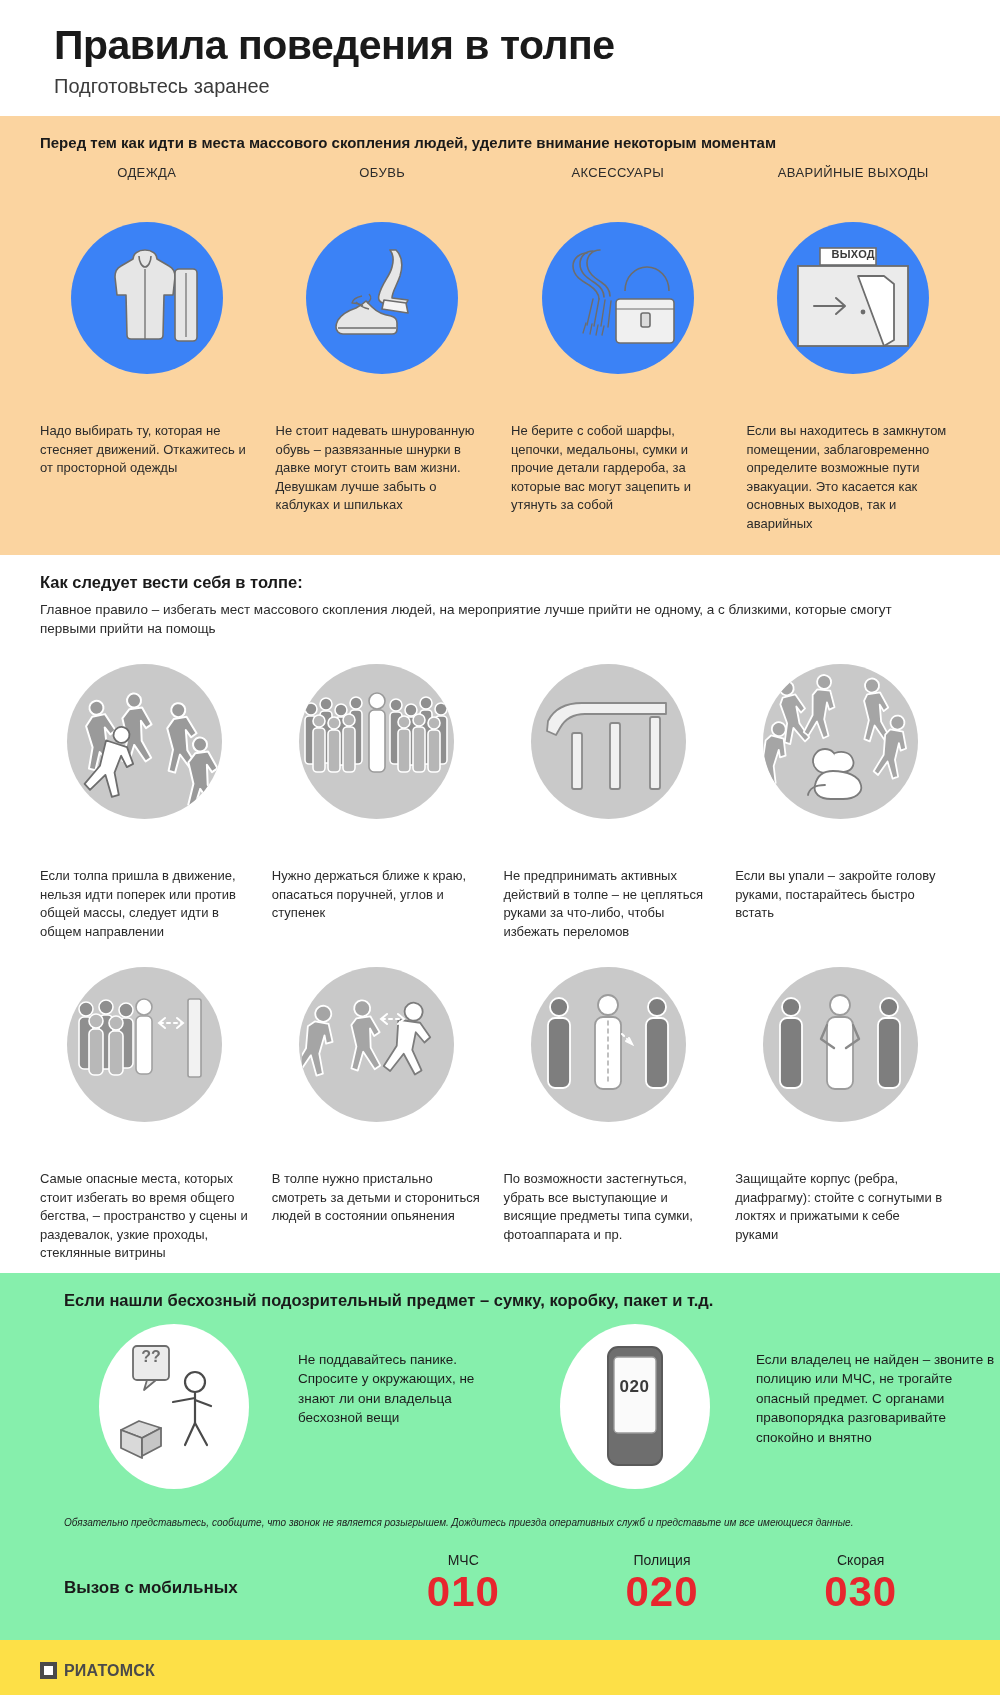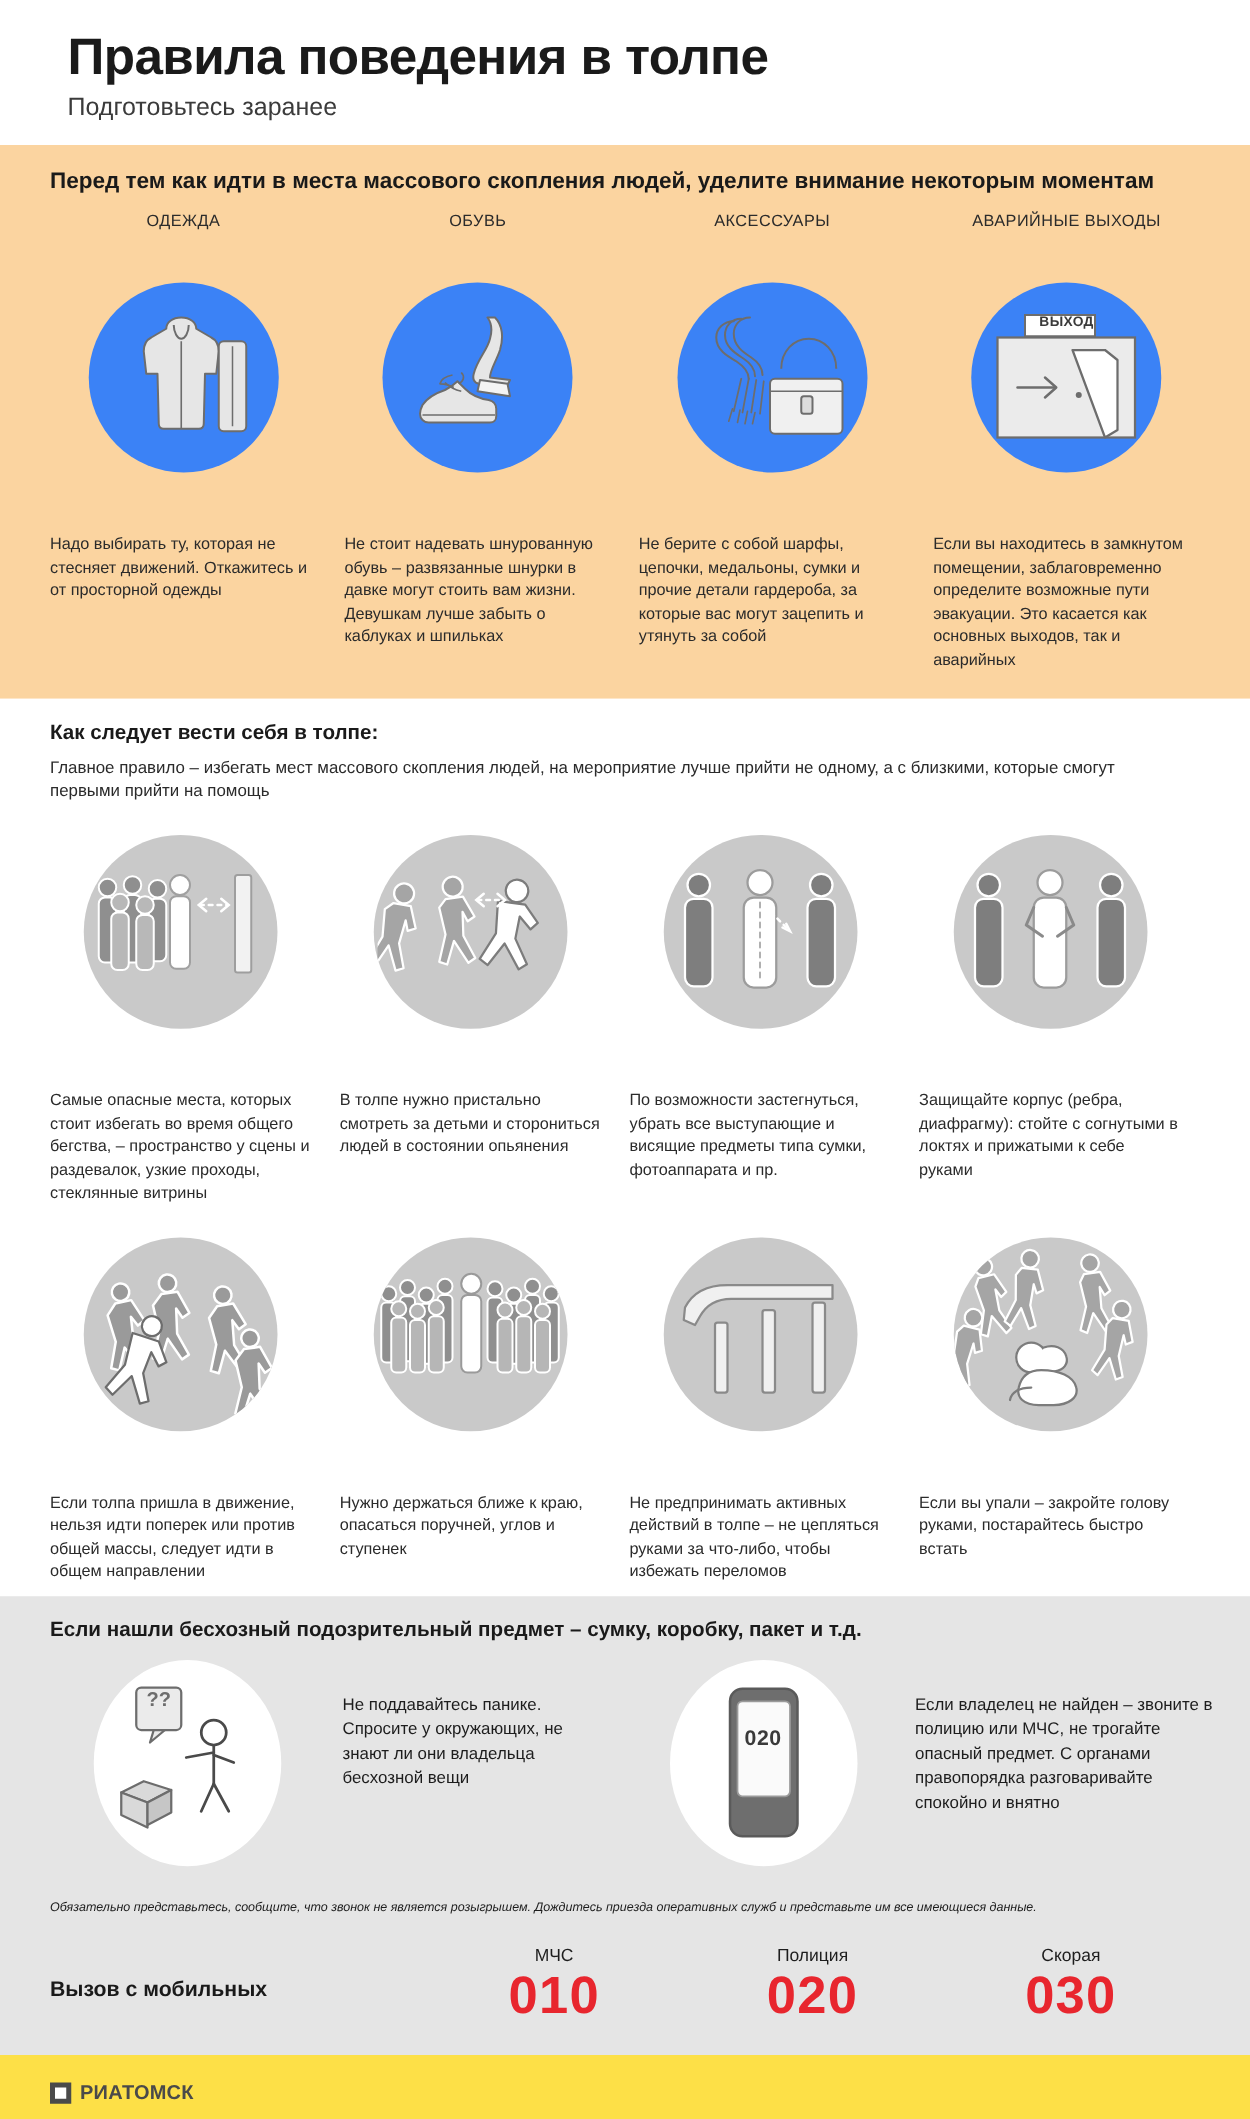--- a/index.html
+++ b/index.html
@@ -24,24 +24,24 @@
   .subtitle {
     font-size: 20px;
     color: #3b3b3b;
     margin-top: 8px;
     font-weight: 400;
   }
 
   
   .band-orange { background: #fbd4a0; padding: 18px 40px 22px 40px; }
   .band-white  { background: #ffffff; padding: 18px 55px 10px 40px; }
-  .band-green  { background: #e5e5e5; padding: 18px 40px 26px 40px; }
+  .band-green  { background: #86efac; padding: 18px 40px 26px 64px; }
 
   .band-heading {
-    font-size: 18px;
+    font-size: 15px;
     font-weight: bold;
     color: #1a1a1a;
     margin-bottom: 14px;
   }
   .band-heading.big { font-size: 16.5px; }
   .section-title {
     font-size: 16.5px;
     font-weight: bold;
     color: #1a1a1a;
     margin-bottom: 8px;
@@ -260,152 +260,20 @@
       </div>
       <div class="cap">Если вы находитесь в замкнутом помещении, заблаговременно определите возможные пути эвакуации. Это касается как основных выходов, так и аварийных</div>
     </div>
 
   </div>
 </div>
 
 <div class="band-white">
   <div class="section-title">Как следует вести себя в толпе:</div>
   <div class="section-lead">Главное правило – избегать мест массового скопления людей, на мероприятие лучше прийти не одному, а с близкими, которые смогут первыми прийти на помощь</div>
-
-  <div class="grid4 row2">
-
-    <div class="cell">
-      <div class="circle-wrap">
-          <div class="circle gray">
-        <span>
-        <svg width="150" height="120" viewBox="0 0 150 120">
-          <g stroke="#ffffff" stroke-width="1.6">
-            <g fill="#8f8f8f">
-              <circle cx="16" cy="24" r="7"></circle>
-                    <rect x="9" y="32" width="14" height="52" rx="5"></rect>
-              <circle cx="36" cy="22" r="7"></circle>
-                    <rect x="29" y="30" width="14" height="54" rx="5"></rect>
-              <circle cx="56" cy="25" r="7"></circle>
-                    <rect x="49" y="33" width="14" height="50" rx="5"></rect>
-            </g>
-            <g fill="#b8b8b8">
-              <circle cx="26" cy="36" r="7"></circle>
-                    <rect x="19" y="44" width="14" height="46" rx="5"></rect>
-              <circle cx="46" cy="38" r="7"></circle>
-                    <rect x="39" y="46" width="14" height="44" rx="5"></rect>
-            </g>
-            <g fill="#ffffff" stroke="#a0a0a0">
-              <circle cx="74" cy="22" r="8"></circle>
-                    <rect x="66" y="31" width="16" height="58" rx="5"></rect>
-            </g>
-          </g>
-          <rect x="118" y="14" width="13" height="78" rx="2" fill="#f2f2f2" stroke="#9e9e9e" stroke-width="1.6"></rect>
-          <g stroke="#ffffff" stroke-width="2" fill="none" stroke-linecap="round">
-            <line x1="90" y1="38" x2="112" y2="38" stroke-dasharray="3 4"></line>
-            <polyline points="95,33 89,38 95,43"></polyline>
-            <polyline points="107,33 113,38 107,43"></polyline>
-          </g>
-        </svg>
-            </span>
-      </div>
-        </div>
-      <div class="cap">Самые опасные места, которых стоит избегать во время общего бегства, – пространство у сцены и раздевалок, узкие проходы, стеклянные витрины</div>
-    </div>
-
-    <div class="cell">
-      <div class="circle-wrap">
-          <div class="circle gray">
-        <span>
-        <svg width="150" height="120" viewBox="0 0 150 120">
-          <g fill="#a5a5a5" stroke="#ffffff" stroke-width="1.8" stroke-linejoin="round" stroke-linecap="round">
-            <g transform="translate(12,18) rotate(10)">
-                    <circle cx="11" cy="9" r="8"></circle>
-                    <path d="M4 18h14l7 17-6 3-3-8-2 19 7 19-6 3-9-19-8 18-6-3 8-21-2-22z"></path>
-                  </g>
-            <g transform="translate(48,16) rotate(-8)">
-                    <circle cx="11" cy="9" r="8"></circle>
-                    <path d="M4 18h14l7 17-6 3-3-8-2 19 7 19-6 3-9-19-8 18-6-3 8-21-2-22z"></path>
-                  </g>
-          </g>
-          <g transform="translate(100,16) rotate(8)" fill="#ffffff" stroke="#7c7c7c" stroke-width="1.8" stroke-linejoin="round" stroke-linecap="round">
-            <circle cx="13" cy="9" r="9"></circle>
-            <path d="M5 19h16l12 13-5 6-10-9-1 18 12 19-6 5-14-19-11 19-7-4 10-22-2-26z"></path>
-          </g>
-          <g stroke="#ffffff" stroke-width="2" fill="none" stroke-linecap="round">
-            <line x1="80" y1="34" x2="100" y2="34" stroke-dasharray="3 4"></line>
-            <polyline points="85,29 79,34 85,39"></polyline>
-            <polyline points="96,29 102,34 96,39"></polyline>
-          </g>
-        </svg>
-            </span>
-      </div>
-        </div>
-      <div class="cap">В толпе нужно пристально смотреть за детьми и сторониться людей в состоянии опьянения</div>
-    </div>
-
-    <div class="cell">
-      <div class="circle-wrap">
-          <div class="circle gray">
-        <span>
-        <svg width="150" height="120" viewBox="0 0 150 120">
-          <g stroke="#ffffff" stroke-width="1.8">
-            <g fill="#7e7e7e">
-              <circle cx="26" cy="22" r="9"></circle>
-                    <rect x="15" y="33" width="22" height="70" rx="7"></rect>
-              <circle cx="124" cy="22" r="9"></circle>
-                    <rect x="113" y="33" width="22" height="70" rx="7"></rect>
-            </g>
-            <g fill="#ffffff" stroke="#9c9c9c">
-              <circle cx="75" cy="20" r="10"></circle>
-                    <rect x="62" y="32" width="26" height="72" rx="8"></rect>
-            </g>
-          </g>
-          <g stroke="#b0b0b0" stroke-width="1.6" fill="none" stroke-linecap="round">
-            <line x1="75" y1="36" x2="75" y2="100" stroke-dasharray="4 4"></line>
-          </g>
-          <g stroke="#ffffff" stroke-width="2" fill="none" stroke-linecap="round">
-            <line x1="84" y1="44" x2="98" y2="58" stroke-dasharray="3 4"></line>
-            <polyline points="93,56 99,59 96,53"></polyline>
-          </g>
-        </svg>
-            </span>
-      </div>
-        </div>
-      <div class="cap">По возможности застегнуться, убрать все выступающие и висящие предметы типа сумки, фотоаппарата и пр.</div>
-    </div>
-
-    <div class="cell">
-      <div class="circle-wrap">
-          <div class="circle gray">
-        <span>
-        <svg width="150" height="120" viewBox="0 0 150 120">
-          <g stroke="#ffffff" stroke-width="1.8">
-            <g fill="#7e7e7e">
-              <circle cx="26" cy="22" r="9"></circle>
-                    <rect x="15" y="33" width="22" height="70" rx="7"></rect>
-              <circle cx="124" cy="22" r="9"></circle>
-                    <rect x="113" y="33" width="22" height="70" rx="7"></rect>
-            </g>
-            <g fill="#ffffff" stroke="#9c9c9c">
-              <circle cx="75" cy="20" r="10"></circle>
-                    <rect x="62" y="32" width="26" height="72" rx="8"></rect>
-            </g>
-          </g>
-          <g fill="none" stroke="#8a8a8a" stroke-width="2.4" stroke-linecap="round" stroke-linejoin="round">
-            <path d="M62 40l-6 14 13 9"></path>
-            <path d="M88 40l6 14-13 9"></path>
-          </g>
-        </svg>
-            </span>
-      </div>
-        </div>
-      <div class="cap">Защищайте корпус (ребра, диафрагму): стойте с согнутыми в локтях и прижатыми к себе руками</div>
-    </div>
-
-  </div>
 
   <div class="grid4 row-icons" style="margin-top:26px;">
 
     <div class="cell">
       <div class="circle-wrap">
           <div class="circle gray">
         <span>
         <svg width="155" height="155" viewBox="0 0 155 155">
           <g fill="#9a9a9a" stroke="#ffffff" stroke-width="2" stroke-linejoin="round" stroke-linecap="round">
             <g transform="translate(18,38) rotate(-12)">
@@ -538,20 +406,152 @@
             <path d="M22 44c-10 0-16 4-17 10" fill="none"></path>
           </g>
         </svg>
             </span>
       </div>
         </div>
       <div class="cap">Если вы упали – закройте голову руками, постарайтесь быстро встать</div>
     </div>
 
   </div>
+
+  <div class="grid4 row2">
+
+    <div class="cell">
+      <div class="circle-wrap">
+          <div class="circle gray">
+        <span>
+        <svg width="150" height="120" viewBox="0 0 150 120">
+          <g stroke="#ffffff" stroke-width="1.6">
+            <g fill="#8f8f8f">
+              <circle cx="16" cy="24" r="7"></circle>
+                    <rect x="9" y="32" width="14" height="52" rx="5"></rect>
+              <circle cx="36" cy="22" r="7"></circle>
+                    <rect x="29" y="30" width="14" height="54" rx="5"></rect>
+              <circle cx="56" cy="25" r="7"></circle>
+                    <rect x="49" y="33" width="14" height="50" rx="5"></rect>
+            </g>
+            <g fill="#b8b8b8">
+              <circle cx="26" cy="36" r="7"></circle>
+                    <rect x="19" y="44" width="14" height="46" rx="5"></rect>
+              <circle cx="46" cy="38" r="7"></circle>
+                    <rect x="39" y="46" width="14" height="44" rx="5"></rect>
+            </g>
+            <g fill="#ffffff" stroke="#a0a0a0">
+              <circle cx="74" cy="22" r="8"></circle>
+                    <rect x="66" y="31" width="16" height="58" rx="5"></rect>
+            </g>
+          </g>
+          <rect x="118" y="14" width="13" height="78" rx="2" fill="#f2f2f2" stroke="#9e9e9e" stroke-width="1.6"></rect>
+          <g stroke="#ffffff" stroke-width="2" fill="none" stroke-linecap="round">
+            <line x1="90" y1="38" x2="112" y2="38" stroke-dasharray="3 4"></line>
+            <polyline points="95,33 89,38 95,43"></polyline>
+            <polyline points="107,33 113,38 107,43"></polyline>
+          </g>
+        </svg>
+            </span>
+      </div>
+        </div>
+      <div class="cap">Самые опасные места, которых стоит избегать во время общего бегства, – пространство у сцены и раздевалок, узкие проходы, стеклянные витрины</div>
+    </div>
+
+    <div class="cell">
+      <div class="circle-wrap">
+          <div class="circle gray">
+        <span>
+        <svg width="150" height="120" viewBox="0 0 150 120">
+          <g fill="#a5a5a5" stroke="#ffffff" stroke-width="1.8" stroke-linejoin="round" stroke-linecap="round">
+            <g transform="translate(12,18) rotate(10)">
+                    <circle cx="11" cy="9" r="8"></circle>
+                    <path d="M4 18h14l7 17-6 3-3-8-2 19 7 19-6 3-9-19-8 18-6-3 8-21-2-22z"></path>
+                  </g>
+            <g transform="translate(48,16) rotate(-8)">
+                    <circle cx="11" cy="9" r="8"></circle>
+                    <path d="M4 18h14l7 17-6 3-3-8-2 19 7 19-6 3-9-19-8 18-6-3 8-21-2-22z"></path>
+                  </g>
+          </g>
+          <g transform="translate(100,16) rotate(8)" fill="#ffffff" stroke="#7c7c7c" stroke-width="1.8" stroke-linejoin="round" stroke-linecap="round">
+            <circle cx="13" cy="9" r="9"></circle>
+            <path d="M5 19h16l12 13-5 6-10-9-1 18 12 19-6 5-14-19-11 19-7-4 10-22-2-26z"></path>
+          </g>
+          <g stroke="#ffffff" stroke-width="2" fill="none" stroke-linecap="round">
+            <line x1="80" y1="34" x2="100" y2="34" stroke-dasharray="3 4"></line>
+            <polyline points="85,29 79,34 85,39"></polyline>
+            <polyline points="96,29 102,34 96,39"></polyline>
+          </g>
+        </svg>
+            </span>
+      </div>
+        </div>
+      <div class="cap">В толпе нужно пристально смотреть за детьми и сторониться людей в состоянии опьянения</div>
+    </div>
+
+    <div class="cell">
+      <div class="circle-wrap">
+          <div class="circle gray">
+        <span>
+        <svg width="150" height="120" viewBox="0 0 150 120">
+          <g stroke="#ffffff" stroke-width="1.8">
+            <g fill="#7e7e7e">
+              <circle cx="26" cy="22" r="9"></circle>
+                    <rect x="15" y="33" width="22" height="70" rx="7"></rect>
+              <circle cx="124" cy="22" r="9"></circle>
+                    <rect x="113" y="33" width="22" height="70" rx="7"></rect>
+            </g>
+            <g fill="#ffffff" stroke="#9c9c9c">
+              <circle cx="75" cy="20" r="10"></circle>
+                    <rect x="62" y="32" width="26" height="72" rx="8"></rect>
+            </g>
+          </g>
+          <g stroke="#b0b0b0" stroke-width="1.6" fill="none" stroke-linecap="round">
+            <line x1="75" y1="36" x2="75" y2="100" stroke-dasharray="4 4"></line>
+          </g>
+          <g stroke="#ffffff" stroke-width="2" fill="none" stroke-linecap="round">
+            <line x1="84" y1="44" x2="98" y2="58" stroke-dasharray="3 4"></line>
+            <polyline points="93,56 99,59 96,53"></polyline>
+          </g>
+        </svg>
+            </span>
+      </div>
+        </div>
+      <div class="cap">По возможности застегнуться, убрать все выступающие и висящие предметы типа сумки, фотоаппарата и пр.</div>
+    </div>
+
+    <div class="cell">
+      <div class="circle-wrap">
+          <div class="circle gray">
+        <span>
+        <svg width="150" height="120" viewBox="0 0 150 120">
+          <g stroke="#ffffff" stroke-width="1.8">
+            <g fill="#7e7e7e">
+              <circle cx="26" cy="22" r="9"></circle>
+                    <rect x="15" y="33" width="22" height="70" rx="7"></rect>
+              <circle cx="124" cy="22" r="9"></circle>
+                    <rect x="113" y="33" width="22" height="70" rx="7"></rect>
+            </g>
+            <g fill="#ffffff" stroke="#9c9c9c">
+              <circle cx="75" cy="20" r="10"></circle>
+                    <rect x="62" y="32" width="26" height="72" rx="8"></rect>
+            </g>
+          </g>
+          <g fill="none" stroke="#8a8a8a" stroke-width="2.4" stroke-linecap="round" stroke-linejoin="round">
+            <path d="M62 40l-6 14 13 9"></path>
+            <path d="M88 40l6 14-13 9"></path>
+          </g>
+        </svg>
+            </span>
+      </div>
+        </div>
+      <div class="cap">Защищайте корпус (ребра, диафрагму): стойте с согнутыми в локтях и прижатыми к себе руками</div>
+    </div>
+
+  </div>
 </div>
 
 <div class="band-green">
   <div class="band-heading big">Если нашли бесхозный подозрительный предмет – сумку, коробку, пакет и т.д.</div>
 
   <div class="green-grid">
 
     <div style="display:flex;justify-content:center;">
       <div class="circle white-oval">
         <div style="position:relative;width:130px;height:128px;">

